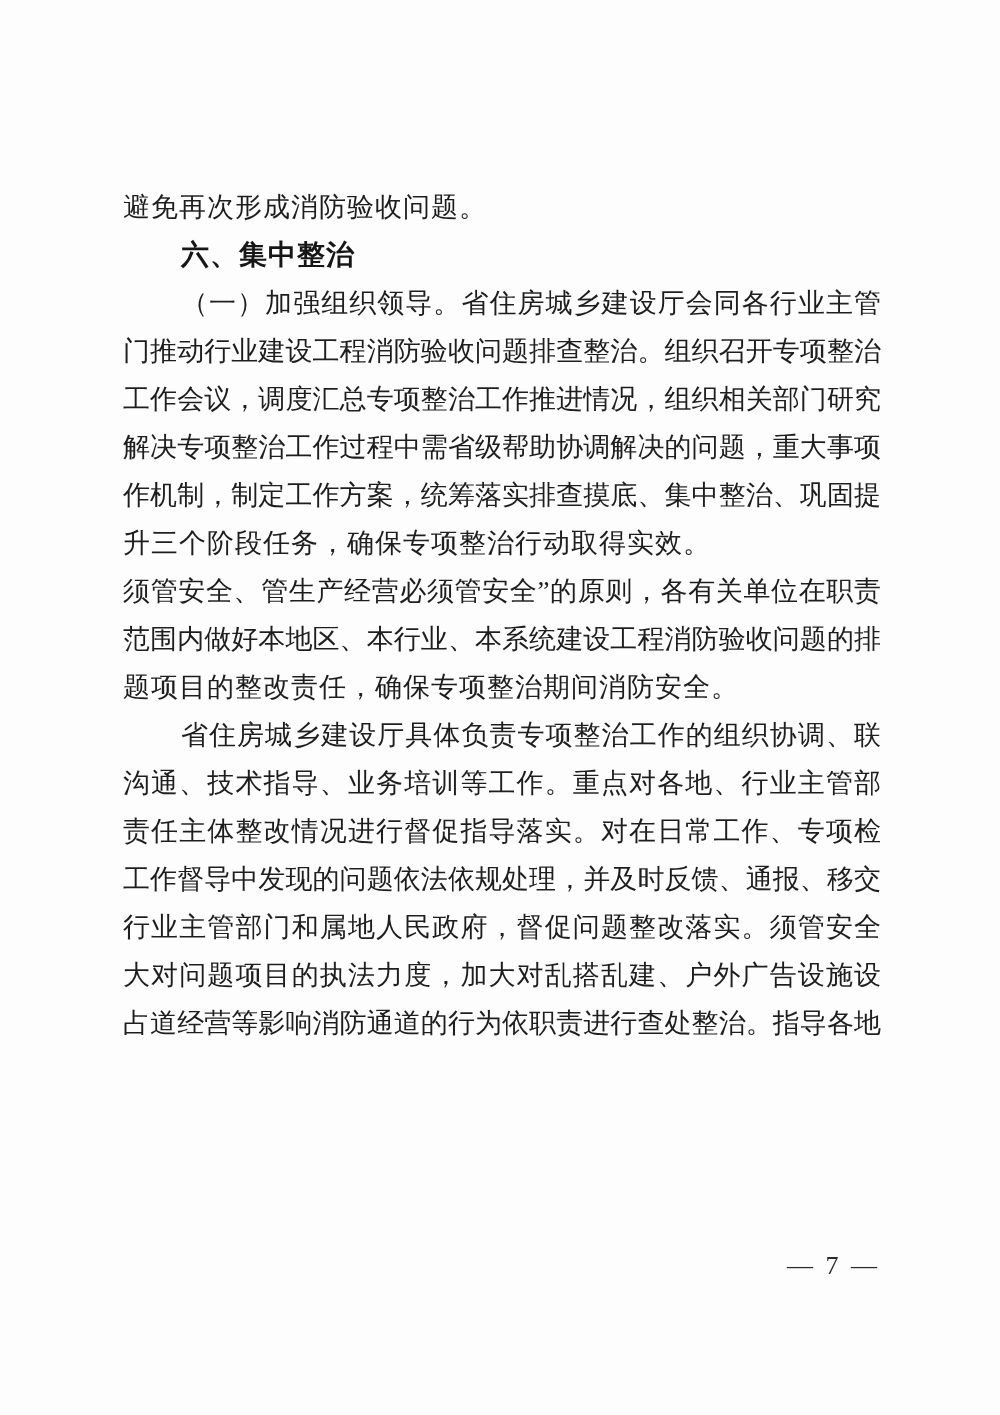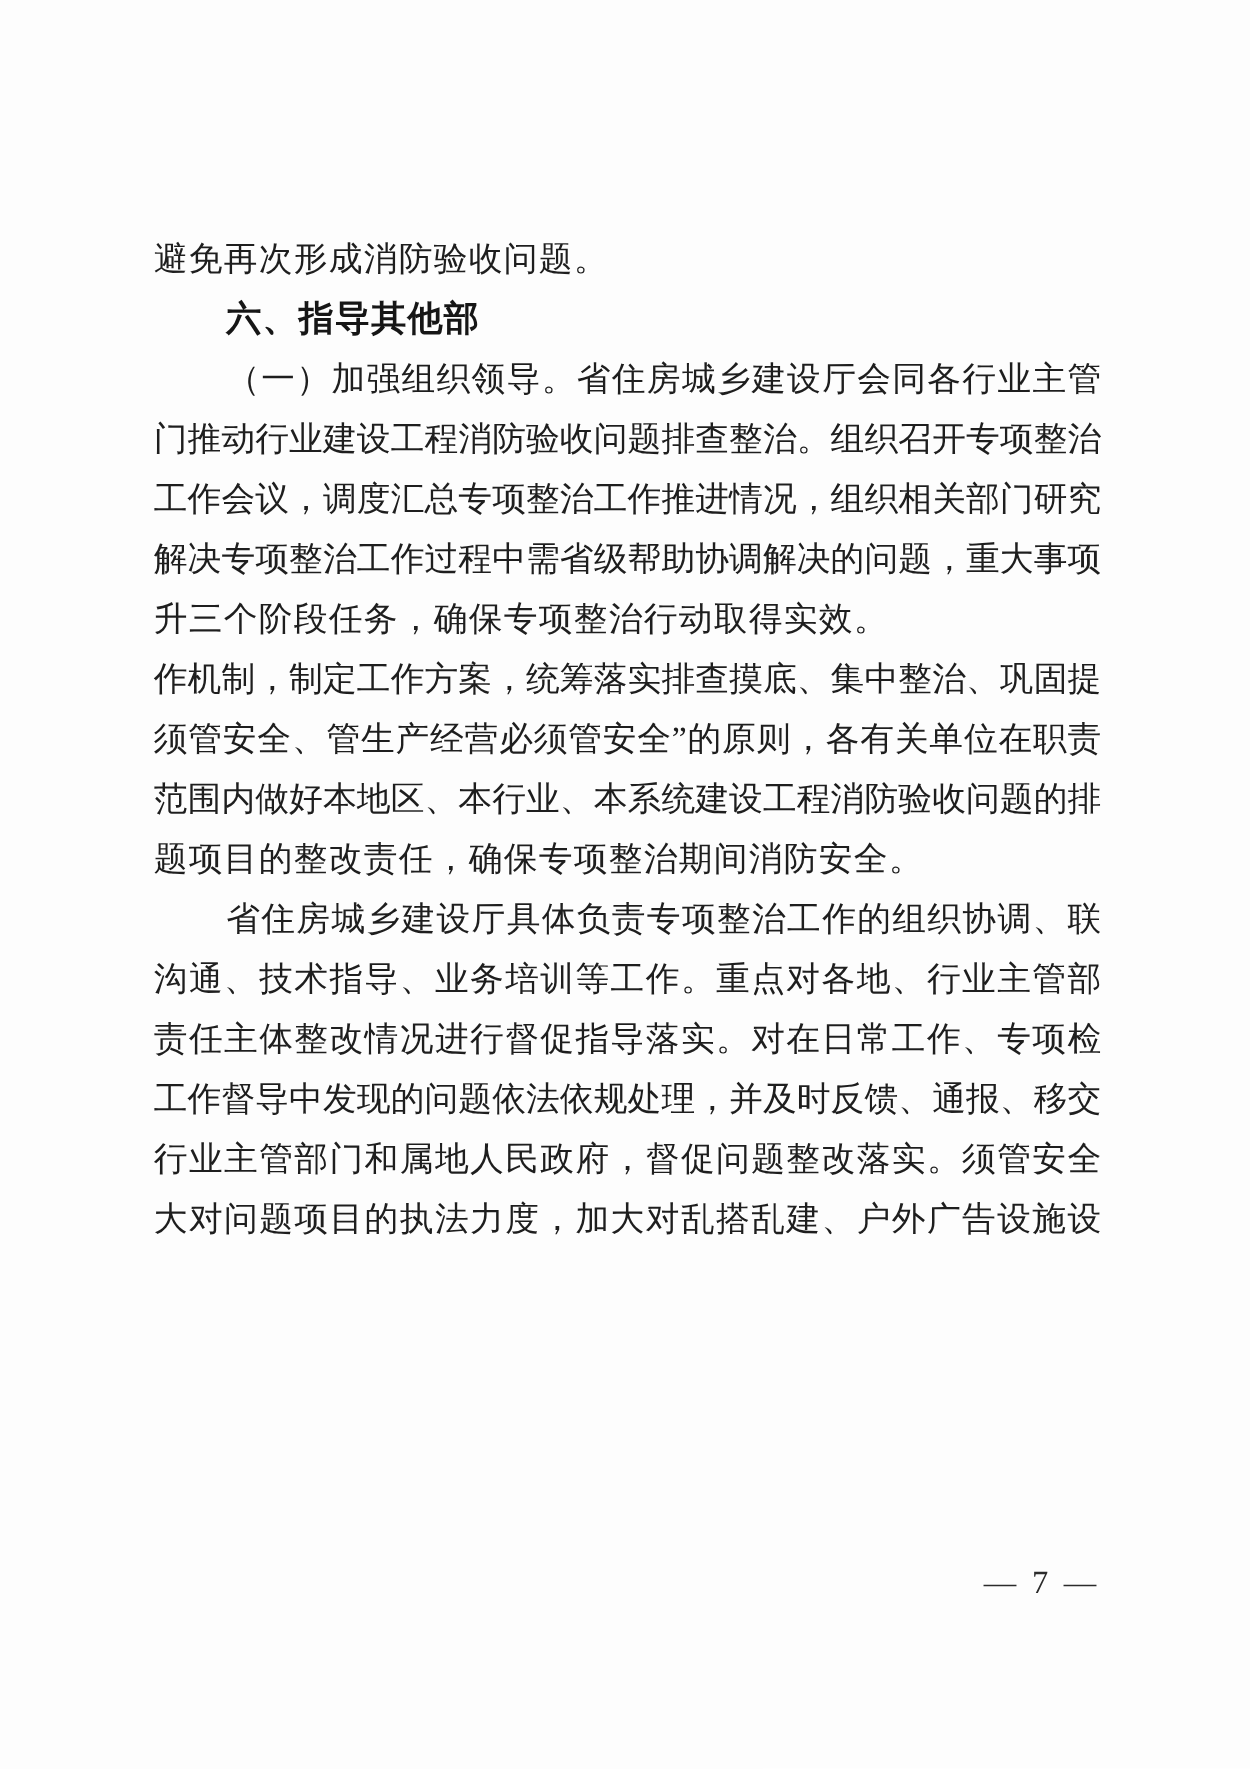--- a/index.html
+++ b/index.html
@@ -54,32 +54,33 @@
     letter-spacing: 3px;
     font-family: "Liberation Serif", "DejaVu Serif", serif;
   }
 </style>
 </head>
 <body>
 
 <div class="page">
   <div class="content">
     <div class="line">避免再次形成消防验收问题。</div>
-    <div class="line heading indent">六、指导其他部</div>
+    <div class="line heading indent">六、集中整治</div>
     <div class="line just indent">（一）加强组织领导。省住房城乡建设厅会同各行业主管部</div>
     <div class="line just">门推动行业建设工程消防验收问题排查整治。组织召开专项整治</div>
     <div class="line just">工作会议，调度汇总专项整治工作推进情况，组织相关部门研究</div>
     <div class="line just">解决专项整治工作过程中需省级帮助协调解决的问题，重大事项</div>
+    <div class="line just">作机制，制定工作方案，统筹落实排查摸底、集中整治、巩固提</div>
     <div class="line">升三个阶段任务，确保专项整治行动取得实效。</div>
-    <div class="line just">作机制，制定工作方案，统筹落实排查摸底、集中整治、巩固提</div>
     <div class="line just">须管安全、管生产经营必须管安全”的原则，各有关单位在职责</div>
     <div class="line just">范围内做好本地区、本行业、本系统建设工程消防验收问题的排</div>
     <div class="line">题项目的整改责任，确保专项整治期间消防安全。</div>
     <div class="line just indent">省住房城乡建设厅具体负责专项整治工作的组织协调、联络</div>
     <div class="line just">沟通、技术指导、业务培训等工作。重点对各地、行业主管部门、</div>
     <div class="line just">责任主体整改情况进行督促指导落实。对在日常工作、专项检查、</div>
     <div class="line just">工作督导中发现的问题依法依规处理，并及时反馈、通报、移交</div>
     <div class="line just">行业主管部门和属地人民政府，督促问题整改落实。须管安全</div>
     <div class="line just">大对问题项目的执法力度，加大对乱搭乱建、户外广告设施设置、</div>
+    <div class="line just">占道经营等影响消防通道的行为依职责进行查处整治。指导各地</div>
   </div>
 
   <div class="footer">— 7 —</div>
 </div>
 
 </body></html>

